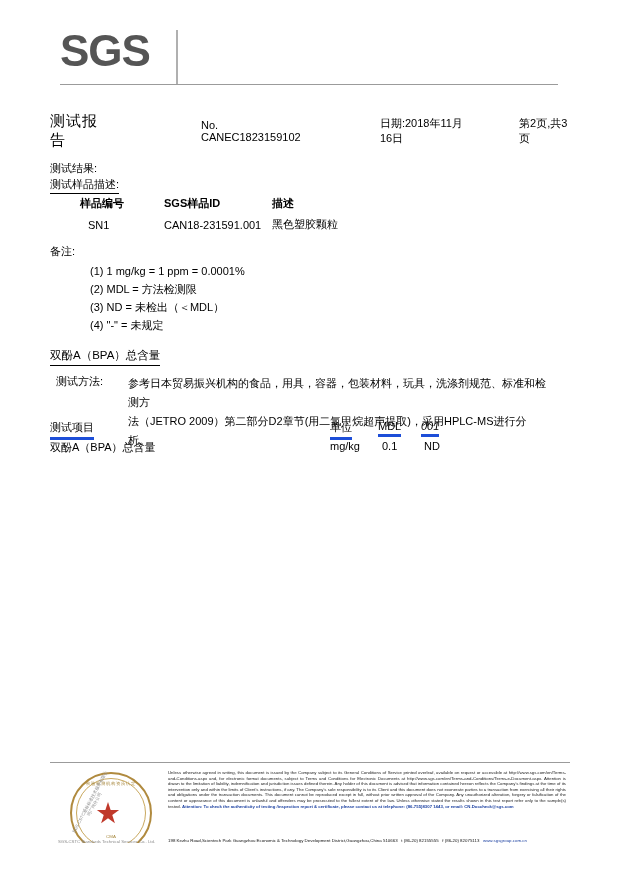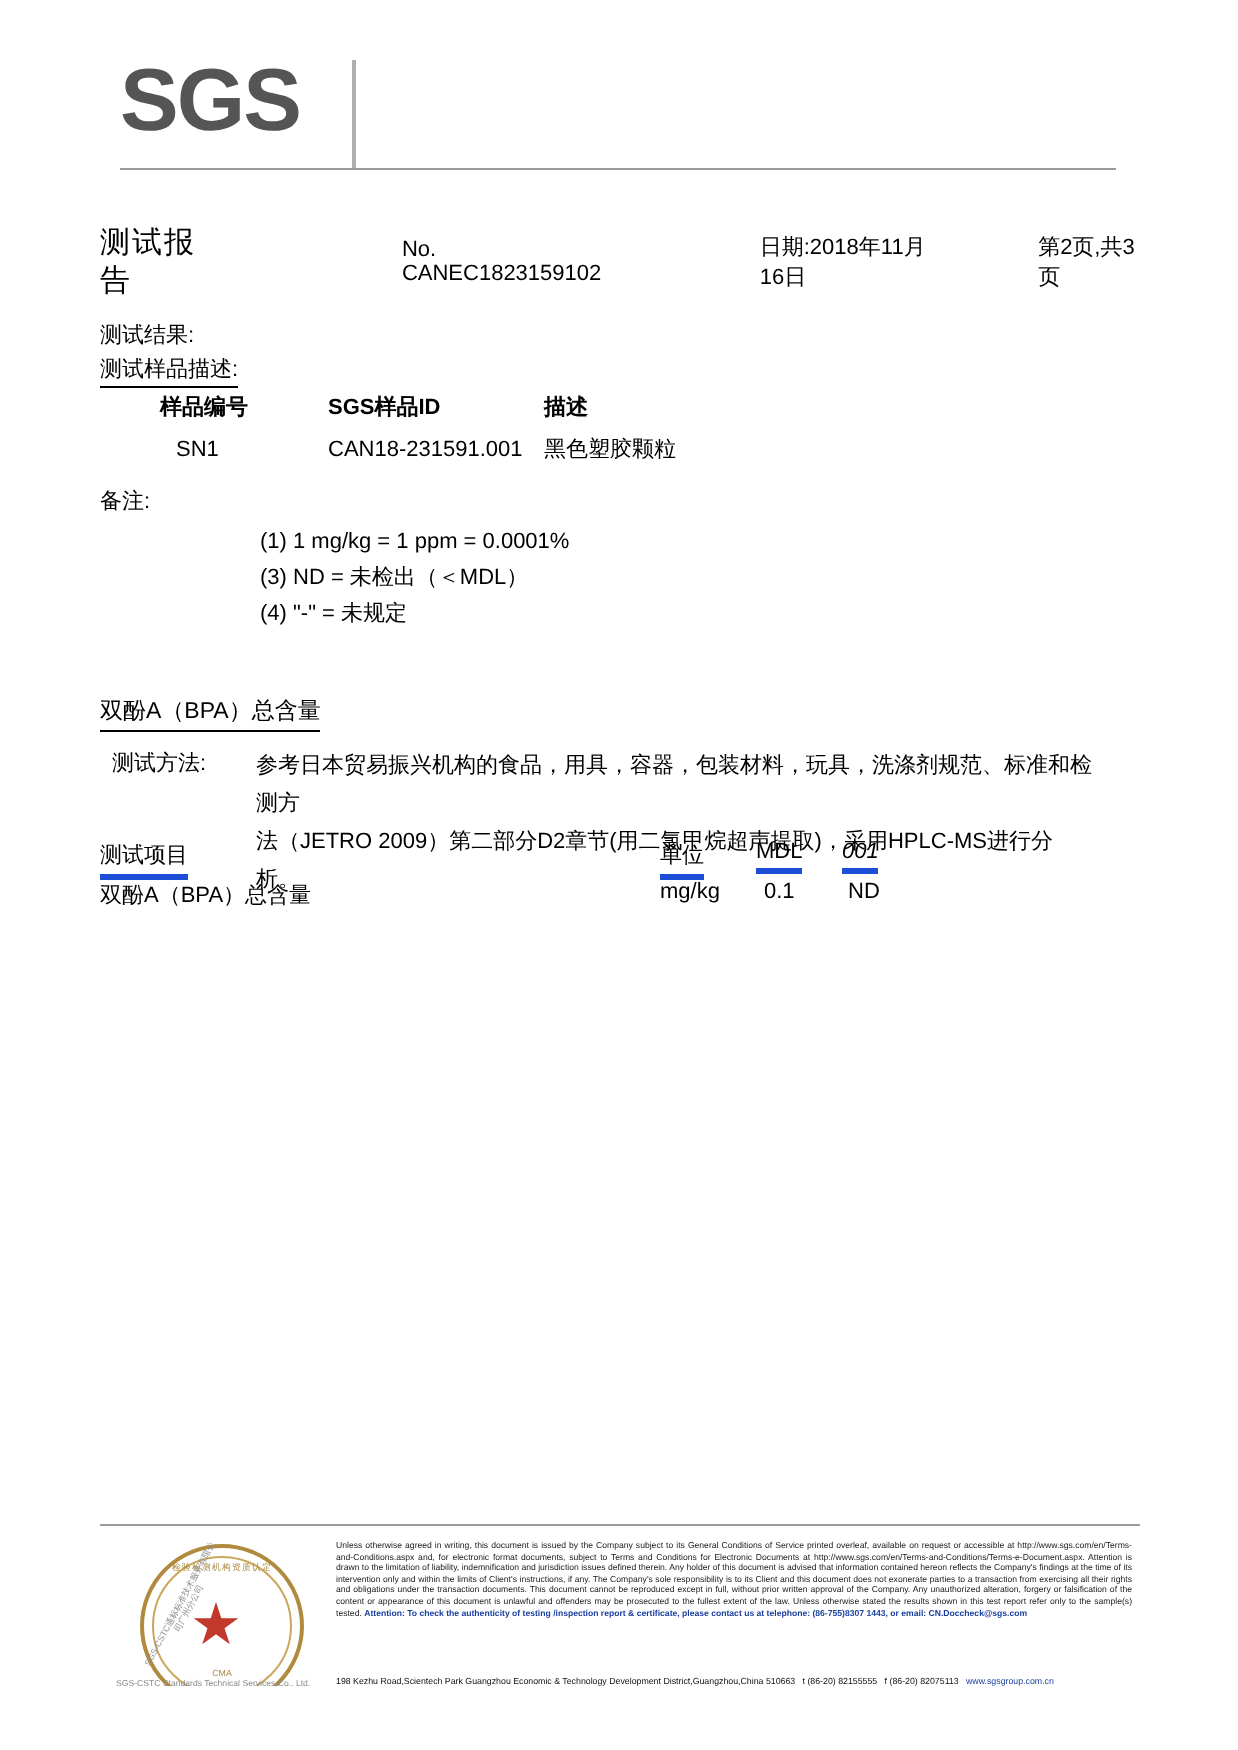--- a/index.html
+++ b/index.html
@@ -113,21 +113,20 @@
   .col-b { width: 108px; }
   .col-c { width: 120px; }
   .sample-table td.c-a { text-align: left; padding-left: 8px; }
   
   .notes {
     position: absolute;
     left: 90px;
     top: 262px;
     font-size: 11px;
     line-height: 18px;
-    margin-left: 40px;
   }
   
   .section-head {
     position: absolute;
     left: 50px;
     top: 348px;
     font-size: 11.5px;
     border-bottom: 1px solid #000;
     padding-bottom: 2px;
   }
@@ -325,20 +324,21 @@
         <td class="c-a">SN1</td>
         <td>CAN18-231591.001</td>
         <td>黑色塑胶颗粒</td>
       </tr>
     </tbody>
   </table>
 
   <div class="row" style="left:50px; top:244px;">备注:</div>
   <div class="notes">
     <div>(1) 1 mg/kg = 1 ppm = 0.0001%</div>
+    <div>(2) MDL = 方法检测限</div>
     <div>(3) ND = 未检出（＜MDL）</div>
     <div>(4) "-" = 未规定</div>
   </div>
 
   <div class="section-head">双酚A（BPA）总含量</div>
   <div class="method-label">测试方法:</div>
   <div class="method-text">
     <div>参考日本贸易振兴机构的食品，用具，容器，包装材料，玩具，洗涤剂规范、标准和检测方</div>
     <div>法（JETRO 2009）第二部分D2章节(用二氯甲烷超声提取)，采用HPLC-MS进行分析。</div>
   </div>

